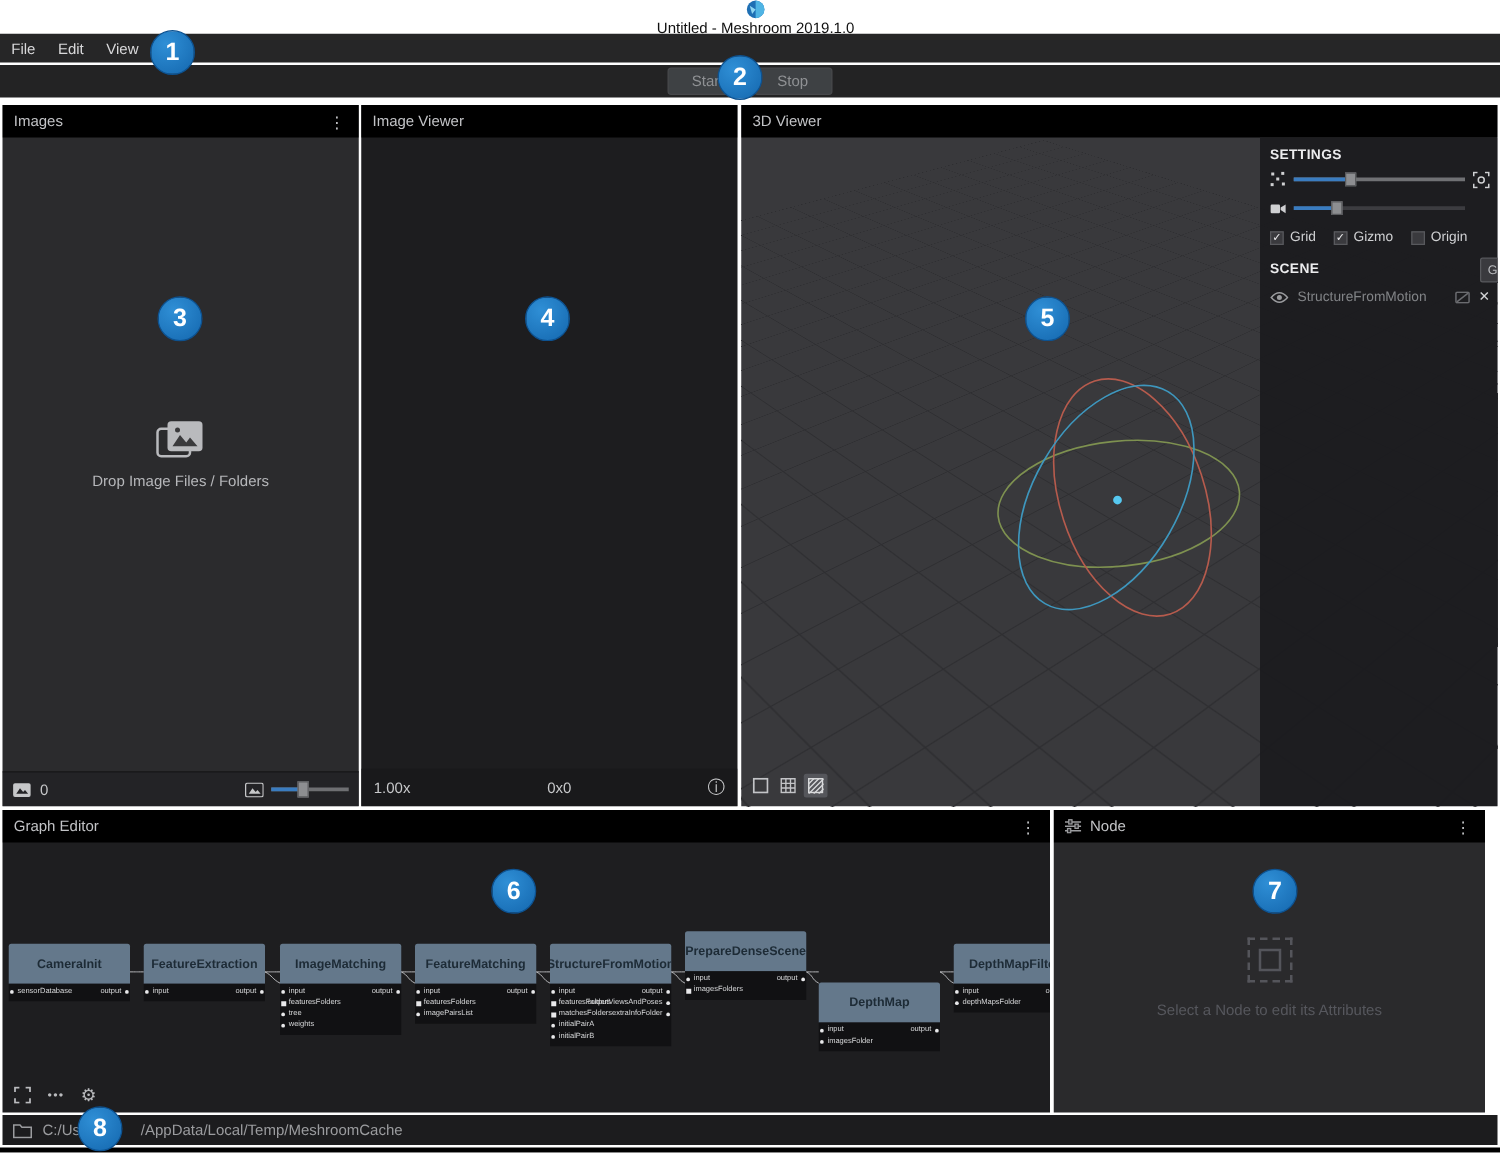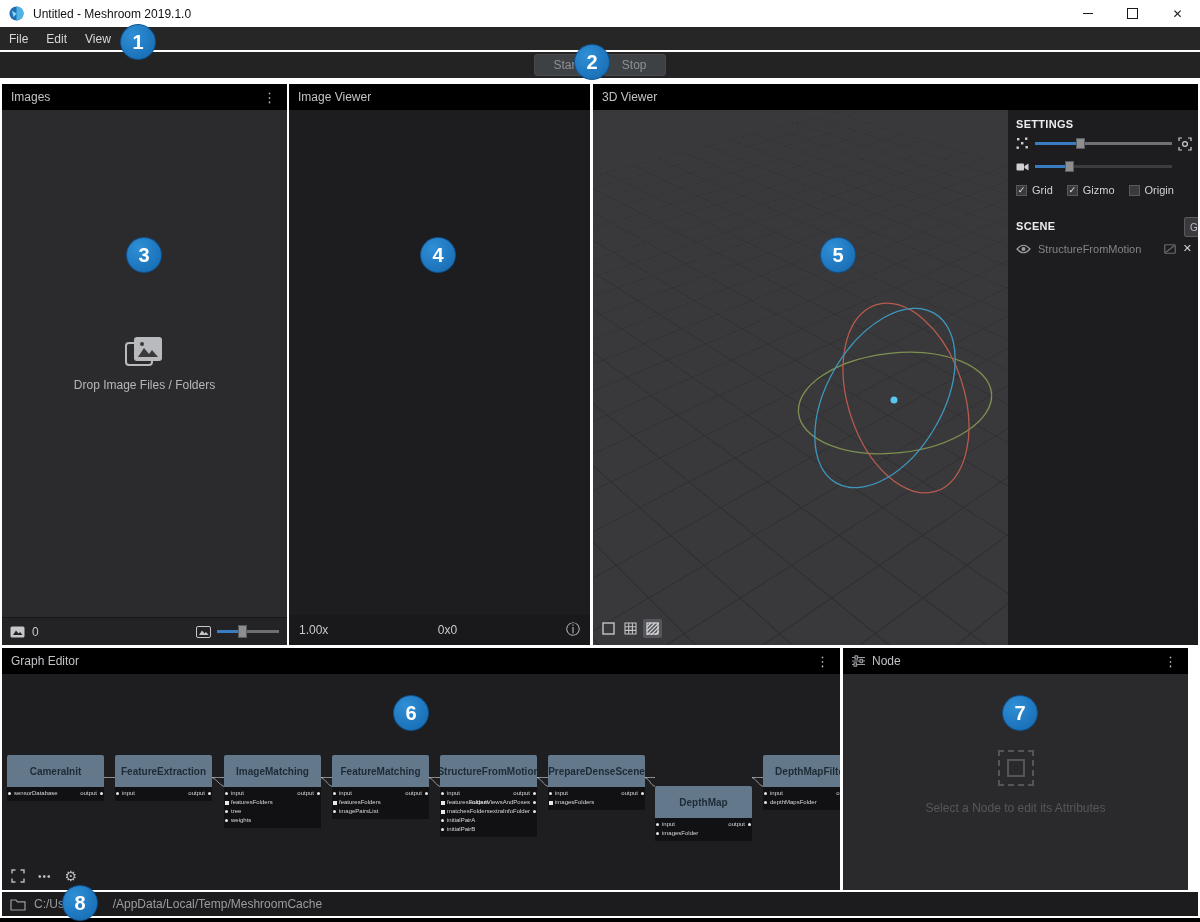--- a/index.html
+++ b/index.html
@@ -1,19 +1,19 @@
 <!DOCTYPE html>
 <html><head>
 <meta charset="utf-8">
 <style>
   html,body{margin:0;padding:0;background:#888;}
   .window{position:relative;width:1200px;height:922px;background:#ffffff;font-family:"Liberation Sans",sans-serif;overflow:hidden;outline:1px solid #4a4a4a;}
 
   
-  .titlebar{position:absolute;left:0;top:0;width:100%;height:27px;background:#ffffff;display:flex;align-items:center;}
+  .titlebar{position:absolute;left:0;top:0;width:100%;height:27px;background:#ffffff;display:flex;align-items:center;flex-direction:column;}
   .app-icon{width:15px;height:15px;margin-left:9px;flex:none;}
   .title-text{margin-left:9px;font-size:12px;color:#101010;}
   .win-controls{margin-left:auto;display:flex;height:100%;}
   .win-btn{width:45px;height:100%;display:flex;align-items:center;justify-content:center;color:#1a1a1a;}
   .min-glyph{width:10px;height:1px;background:#1a1a1a;}
   .max-glyph{width:9px;height:9px;border:1px solid #1a1a1a;}
   .close-glyph{font-size:12px;line-height:1;}
 
   
   .menubar{position:absolute;left:0;top:27px;width:100%;height:23px;background:#262627;display:flex;align-items:center;color:#d8d8da;font-size:12px;}
@@ -52,21 +52,21 @@
   .v3d-side{position:absolute;right:0;top:0;width:190px;bottom:0;background:rgba(27,27,30,0.93);padding:8px 6px 0 8px;box-sizing:border-box;}
   .side-heading{font-size:11px;font-weight:bold;color:#ececee;letter-spacing:.3px;}
   .slider-row{display:flex;align-items:center;gap:6px;height:19px;margin-top:4px;position:relative;}
   .v3d-slider{flex:1;height:3px;background:#707174;position:relative;}
   .v3d-slider.dim{background:#3c3c40;}
   .v3d-slider .fill{position:absolute;left:0;top:0;height:100%;background:#3a7cc0;}
   .v3d-slider .handle{position:absolute;top:-4px;width:9px;height:11px;background:#8d8e91;border:1px solid #5a5b5e;box-sizing:border-box;}
   .cb-row{display:flex;align-items:center;gap:5px;margin-top:8px;font-size:11px;color:#d0d1d3;}
   .cb-item{display:flex;align-items:center;gap:5px;margin-right:9px;}
   .cb-box{width:11px;height:11px;background:#3a3a3e;border:1px solid #58595d;box-sizing:border-box;display:flex;align-items:center;justify-content:center;font-size:9px;color:#e8e8ea;line-height:1;}
-  .scene-heading-row{display:flex;align-items:center;margin-top:24px;position:relative;}
+  .scene-heading-row{display:flex;align-items:center;margin-top:13px;position:relative;}
   .scene-toggle{position:absolute;right:-12px;top:-3px;width:18px;height:18px;background:#3a3a3e;border:1px solid #58595d;border-radius:2px;color:#bcbdc0;font-size:10px;display:flex;align-items:center;justify-content:center;}
   .scene-item{display:flex;align-items:center;gap:7px;margin-top:10px;font-size:11px;color:#828487;}
   .scene-item .label{flex:1;}
   .scene-x{color:#d2d3d5;font-size:11px;}
   .v3d-modes{position:absolute;left:6px;bottom:7px;display:flex;gap:3px;}
   .mode-btn{width:19px;height:19px;display:flex;align-items:center;justify-content:center;border-radius:2px;}
   .mode-btn.selected{background:#55565b;}
 
   
   #graph-editor{left:2px;top:648px;width:838px;height:242px;background:#1e1e20;}
@@ -394,21 +394,21 @@
             <div class="grow">
               <span class="dot-l"></span>
               <span class="pin-l">initialPairA</span>
             </div>
             <div class="grow">
               <span class="dot-l"></span>
               <span class="pin-l">initialPairB</span>
             </div>
           </div>
         </div>
-        <div class="gnode" style="left: 546px; top: 81px;">
+        <div class="gnode" style="left: 546px; top: 71px;">
           <div class="gnode-header" style="background: rgb(100, 120, 139);">PrepareDenseScene</div>
           <div class="gnode-body">
             <div class="grow">
               <span class="dot-l"></span>
               <span class="pin-l">input</span>
               <span class="dot-r"></span>
               <span class="pin-r">output</span>
             </div>
             <div class="grow">
               <span class="dot-l sq"></span>

